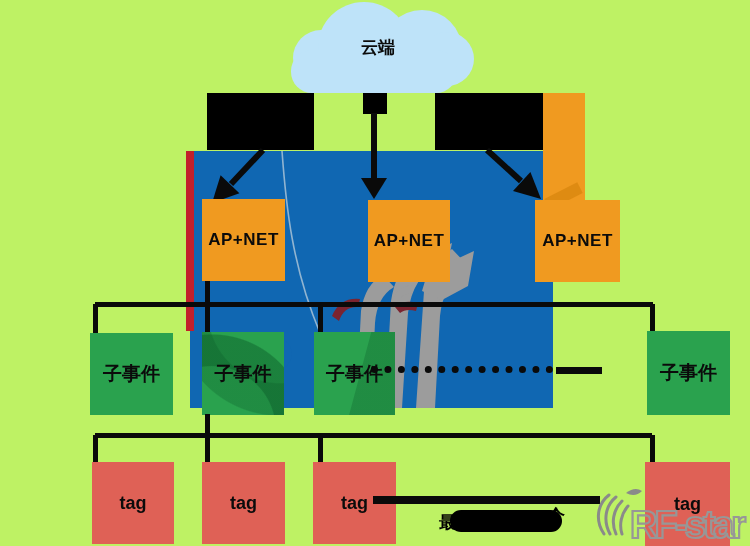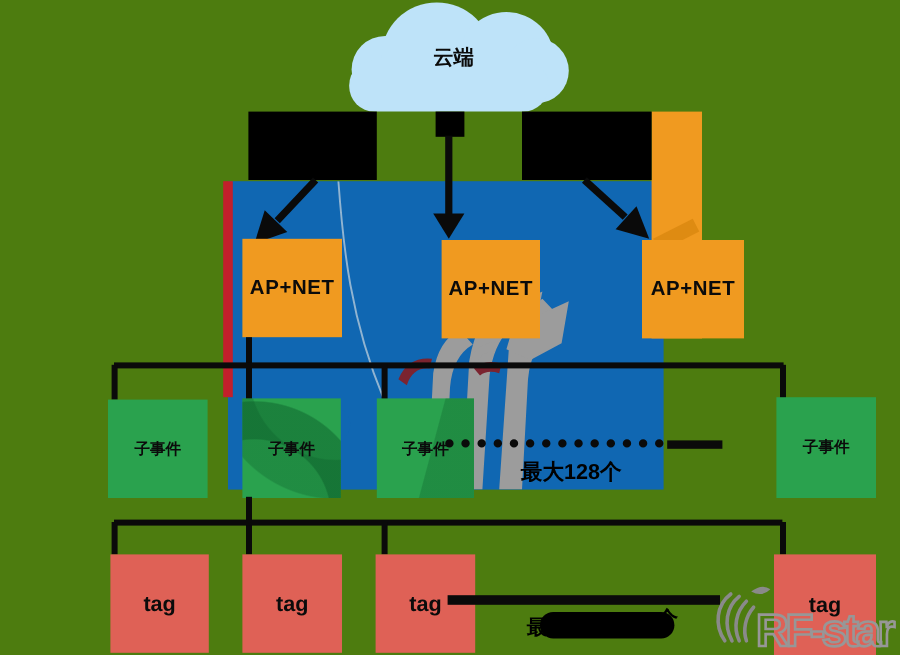--- a/index.html
+++ b/index.html
@@ -1,32 +1,32 @@
 <!DOCTYPE html>
 <html style="--blue: #1067b2; --orange: #f09a20; --green: #2aa24e; --salmon: #df6156; --red: #c2202b; --cloud: #bee3f9; --wmgray: #9c9c9c;"><head>
 <meta charset="utf-8">
 <style>
   html,body{margin:0;padding:0;background:#fff;}
-  .canvas{position:relative;width:750px;height:546px;background:#4d7c0f;overflow:hidden;
+  .canvas{position:relative;width:750px;height:546px;background:#bef264;overflow:hidden;
           font-family:"Liberation Sans","DejaVu Sans",sans-serif;color:#111;}
   .abs{position:absolute;}
   
   .wm-blue{left:190px;top:151px;width:363px;height:257px;background:var(--blue,#1067b2);}
   .wm-red-stripe{left:186px;top:151px;width:8px;height:180px;background:var(--red,#c2202b);}
   .wm-orange-col{left:543px;top:93px;width:42px;height:189px;background:var(--orange,#f09a20);}
   .wm-orange-mark{left:545px;top:190px;width:37px;height:12px;background:#d8860e;opacity:.75;transform:rotate(-27deg);}
   .wm-red-blob{left:250px;top:364px;width:24px;height:44px;background:var(--red,#c2202b);}
   .wm-blue-bulge{left:234px;top:334px;width:58px;height:40px;border-radius:50%;background:var(--blue,#1067b2);}
   .wm-hand-svg{left:190px;top:151px;width:363px;height:257px;}
   
   .box{position:absolute;display:flex;align-items:center;justify-content:center;
        font-weight:700;color:#0b0b0b;margin-left:35px;}
   .black-rect{position:absolute;background:#000;}
   .ap{background:var(--orange,#f09a20);font-size:17px;font-weight:600;letter-spacing:.5px;}
-  .sub{background:var(--green,#2aa24e);font-size:13px;}
+  .sub{background:var(--green,#2aa24e);font-size:19px;}
   .sub.wm1{background:
       radial-gradient(circle at 12% 118%, rgba(10,90,40,0) 52%, rgba(10,90,40,.45) 53%, rgba(10,90,40,.45) 78%, rgba(10,90,40,0) 79%),
       radial-gradient(circle at 95% -25%, rgba(10,90,40,0) 55%, rgba(10,90,40,.3) 56%, rgba(10,90,40,.3) 80%, rgba(10,90,40,0) 81%),
       var(--green,#2aa24e);}
   .sub.wm2{background:
       linear-gradient(105deg, rgba(10,90,40,0) 55%, rgba(10,90,40,.3) 56%),
       var(--green,#2aa24e);}
   .tag{background:var(--salmon,#df6156);font-size:18px;font-weight:600;}
   
   .cloud-part{position:absolute;background:var(--cloud,#bee3f9);border-radius:50%;}
@@ -119,21 +119,20 @@
   </div>
   <div class="box sub wm2" style="left:279px;top:332px;width:81px;height:83px;">
     <span>子事件</span>
   </div>
   <div class="box sub" style="left:612px;top:331px;width:83px;height:84px;">
     <span>子事件</span>
   </div>
 
   <div class="dotted" style="left:371px;top:366px;width:182px;"></div>
   <div class="line" style="left:556px;top:367px;width:46px;height:7px;"></div>
-  <div class="note" style="left:434px;top:381px;font-size:18px;">最大128个</div>
 
   <div class="line" style="left:205px;top:414px;width:5px;height:48px;"></div>
   <div class="line" style="left:95px;top:433px;width:557px;height:5px;"></div>
   <div class="line" style="left:93px;top:435px;width:5px;height:27px;"></div>
   <div class="line" style="left:318px;top:435px;width:5px;height:27px;"></div>
   <div class="line" style="left:650px;top:435px;width:5px;height:27px;"></div>
 
   <div class="box tag" style="left:57px;top:462px;width:82px;height:82px;">
     <span>tag</span>
   </div>

